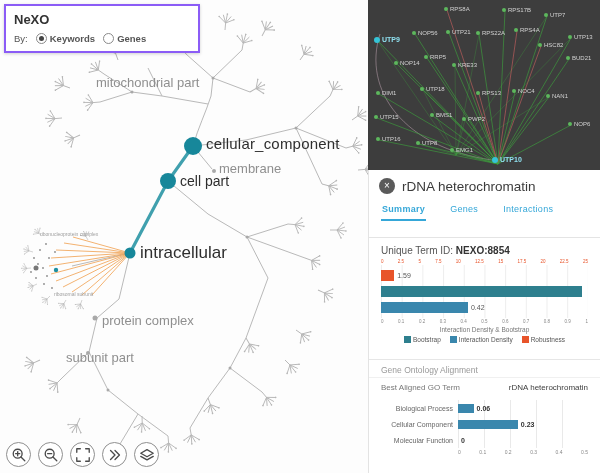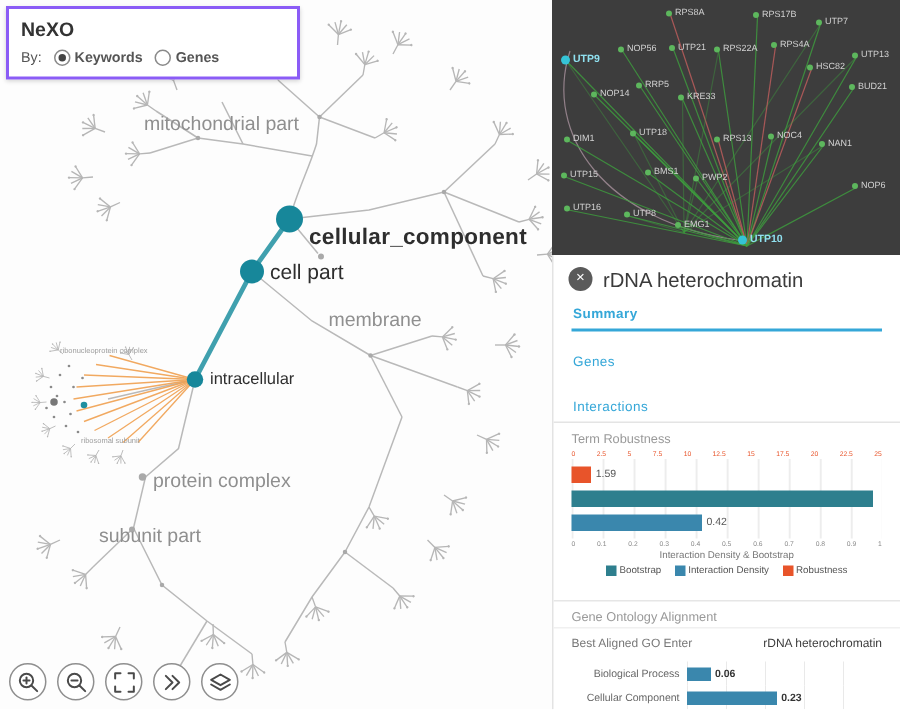--- a/index.html
+++ b/index.html
@@ -4,21 +4,21 @@
 <style>
   html,body{margin:0;padding:0;background:#fff;font-family:"Liberation Sans",sans-serif;}
   .app{position:relative;width:600px;height:473px;overflow:hidden;display:flex;background:#fff;}
 
   
   .canvas{position:relative;width:368px;height:473px;background:#fdfdfd;overflow:hidden;flex-shrink:0;}
   .tree-svg{position:absolute;left:0;top:0;}
   .tree-label{position:absolute;transform:translateY(-50%);white-space:nowrap;color:#2e2e2e;cursor:pointer;}
   .tree-label.xl{font-size:15px;letter-spacing:.2px;}
   .tree-label.lg{font-size:14px;}
-  .tree-label.md{font-size:11px;}
+  .tree-label.md{font-size:17px;}
   .tree-label.minor{font-size:13px;color:#8f8f8f;}
   .tree-label.tiny{font-size:5px;color:#9e9e9e;}
 
   
   .search-card{position:absolute;left:4px;top:4px;width:176px;background:#fff;border:2px solid #8b5cf6;
     box-shadow:0 1px 3px rgba(0,0,0,.18);padding:6px 8px 7px;z-index:6;}
   .sc-title{font-size:13px;font-weight:bold;color:#333;}
   .sc-row{display:flex;align-items:center;gap:3px;margin-top:4px;}
   .sc-row input{flex:1;min-width:0;font-size:9px;padding:3px 4px;border:1px solid #c9c9c9;color:#333;
     font-family:"Liberation Sans",sans-serif;outline:none;}
@@ -49,21 +49,21 @@
   .net-dot{width:4px;height:4px;border-radius:50%;background:#5db75d;display:inline-block;flex-shrink:0;}
   .net-node.hl{color:#8fe0ef;font-size:7px;font-weight:bold;}
   .net-node.hl .net-dot{width:6px;height:6px;background:#35c4d7;}
 
   
   .details-panel{position:relative;height:303px;background:#fff;border-left:1px solid #e3e3e3;overflow:hidden;}
   .dp-header{display:flex;align-items:center;gap:7px;padding:8px 10px 4px;}
   .close-circle{width:16px;height:16px;border-radius:50%;background:#5a5a5a;color:#fff;display:flex;align-items:center;
     justify-content:center;font-size:10px;line-height:1;cursor:pointer;flex-shrink:0;}
   .dp-title{font-size:13.5px;color:#3b3b3b;}
-  .tabs{display:flex;gap:11px;padding:2px 12px 0;border-bottom:1px solid #e4e4e4;flex-direction:column;}
+  .tabs{display:flex;gap:23px;padding:2px 12px 16px;border-bottom:1px solid #e4e4e4;}
   .tab{font-size:9px;color:#35a7d8;padding:4px 1px 5px;letter-spacing:.3px;cursor:pointer;}
   .tab.active{border-bottom:2px solid #35a7d8;font-weight:bold;}
   .term-id{padding:7px 12px 2px;font-size:10px;color:#555;}
   .term-id b{color:#333;}
   .section-h{padding:5px 12px 2px;font-size:8.5px;color:#999;}
   .section-h.bordered{border-top:1px solid #e6e6e6;margin-top:16px;}
 
   .rchart{padding:0 12px;}
   .axis-ticks{display:flex;justify-content:space-between;font-size:4.5px;color:#888;padding:1px 0;}
   .axis-ticks.top{color:#e8542a;}
@@ -231,25 +231,25 @@
       <g>
         <path d="M193,146 L168,181 L130,253" stroke="#1e8fa0" stroke-width="3.2" fill="none" opacity="0.85"></path>
         <circle cx="193" cy="146" r="9" fill="#17879a"></circle>
         <circle cx="168" cy="181" r="8" fill="#17879a"></circle>
         <circle cx="130" cy="253" r="5.5" fill="#17879a"></circle>
         <circle cx="56" cy="270" r="2.2" fill="#1e8fa0"></circle>
       </g>
     </svg>
 
     <div>
-        <span class="tree-label xl" style="left: 206px; top: 158px; font-weight: bold;">cellular_component</span>
+        <span class="tree-label xl" style="left: 206px; top: 143px;">cellular_component</span>
         <span class="tree-label lg" style="left: 180px; top: 181px;">cell part</span>
         <span class="tree-label md" style="left: 140px; top: 253px;">intracellular</span>
         <span class="tree-label minor" style="left: 96px; top: 82px;">mitochondrial part</span>
-        <span class="tree-label minor" style="left: 219px; top: 168px; margin-top: 45px;">membrane</span>
+        <span class="tree-label minor" style="left: 219px; top: 168px;">membrane</span>
         <span class="tree-label minor" style="left: 102px; top: 320px;">protein complex</span>
         <span class="tree-label minor" style="left: 66px; top: 357px;">subunit part</span>
         <span class="tree-label minor tiny" style="left: 40px; top: 234px;">ribonucleoprotein complex</span>
         <span class="tree-label minor tiny" style="left: 54px; top: 294px;">ribosomal subunit</span>
       </div>
 
     <div class="search-card">
       <div class="sc-title">NeXO</div>
       <div class="sc-radios">
         <span>By:</span>
@@ -458,22 +458,25 @@
       <div class="dp-header">
         <div class="close-circle">×</div>
         <div class="dp-title">rDNA heterochromatin</div>
       </div>
       <div class="tabs">
         <div class="tab active">Summary</div>
         <div class="tab">Genes</div>
         <div class="tab">Interactions</div>
       </div>
 
-
-      <div class="section-h">Term Robustness</div>
+      <div class="term-id">
+        <span>Unique Term ID:</span>
+        <b>NEXO:8854</b>
+      </div>
+
       <div class="rchart">
         <div class="axis-ticks top">
             <span>0</span>
             <span>2.5</span>
             <span>5</span>
             <span>7.5</span>
             <span>10</span>
             <span>12.5</span>
             <span>15</span>
             <span>17.5</span>
@@ -519,21 +522,21 @@
             </span>
             <span class="legend-item">
               <i class="sw" style="background: rgb(232, 84, 42);"></i>
               <em>Robustness</em>
             </span>
           </div>
       </div>
 
       <div class="section-h bordered">Gene Ontology Alignment</div>
       <div class="kv-row">
-        <span class="kv-label">Best Aligned GO Enter</span>
+        <span class="kv-label">Best Aligned GO Term</span>
         <span class="kv-value">rDNA heterochromatin</span>
       </div>
 
       <div class="go-chart">
         <div>
             <div class="go-row">
               <span class="go-cat">Biological Process</span>
               <span class="go-bar-area">
                 <i class="go-bar" style="width: 12%; background: rgb(58, 135, 173);"></i>
                 <em class="go-val">0.06</em>

